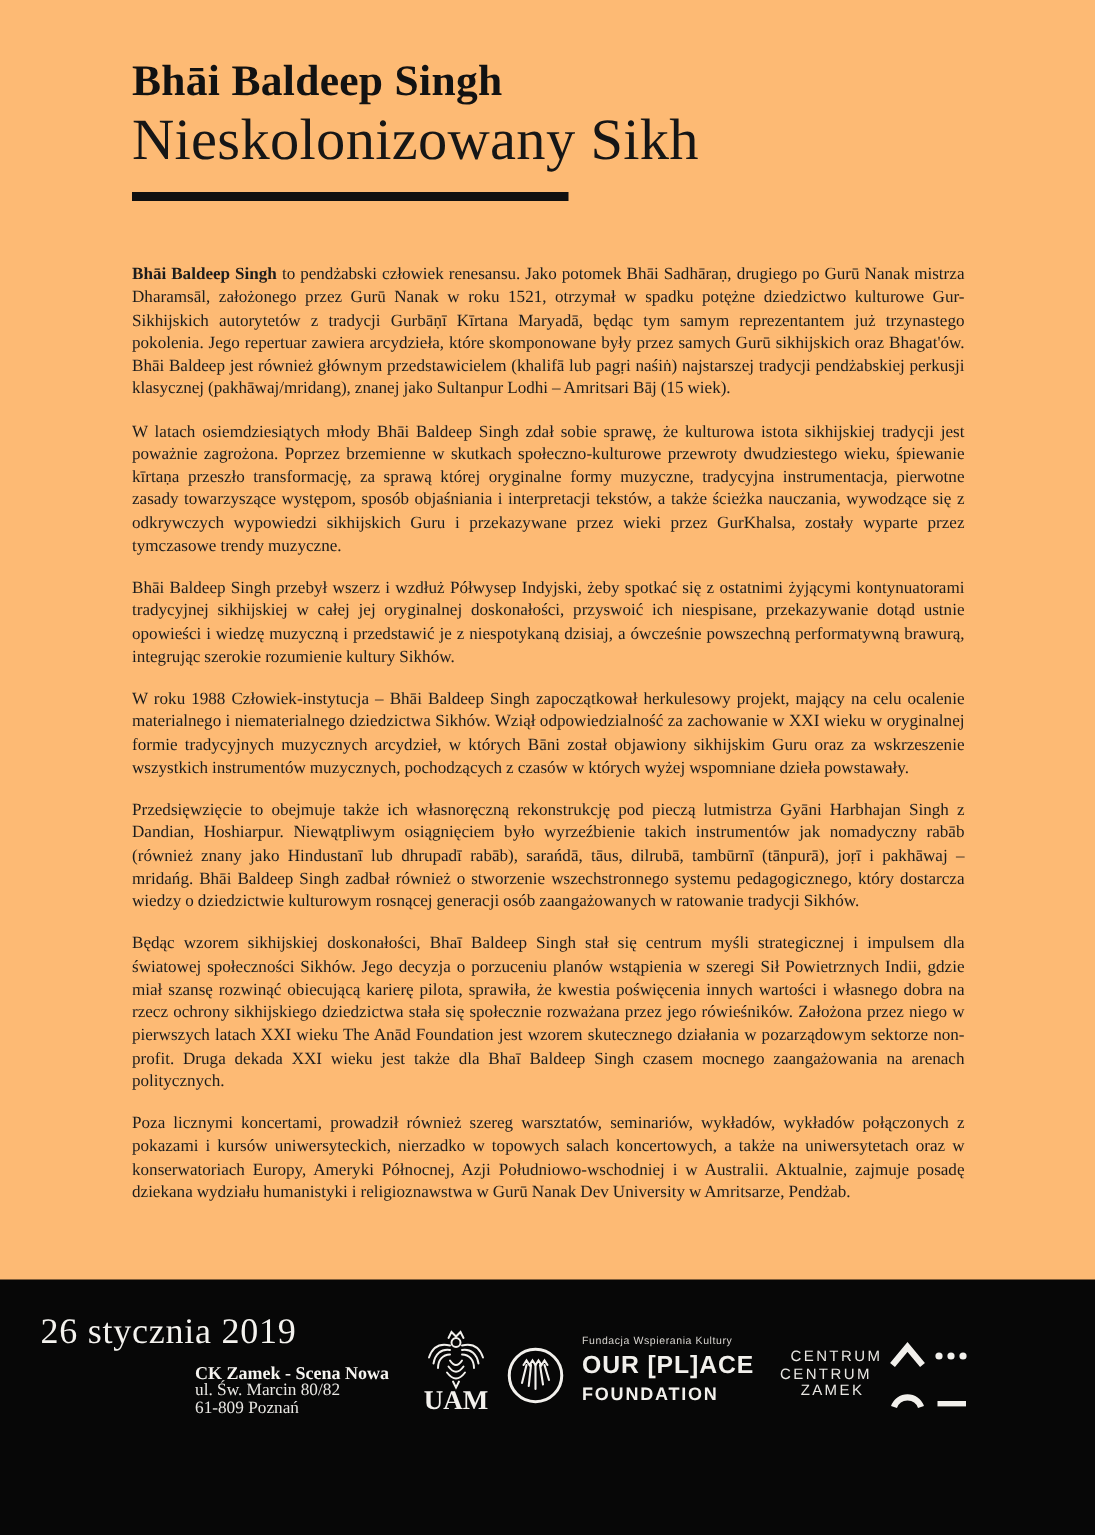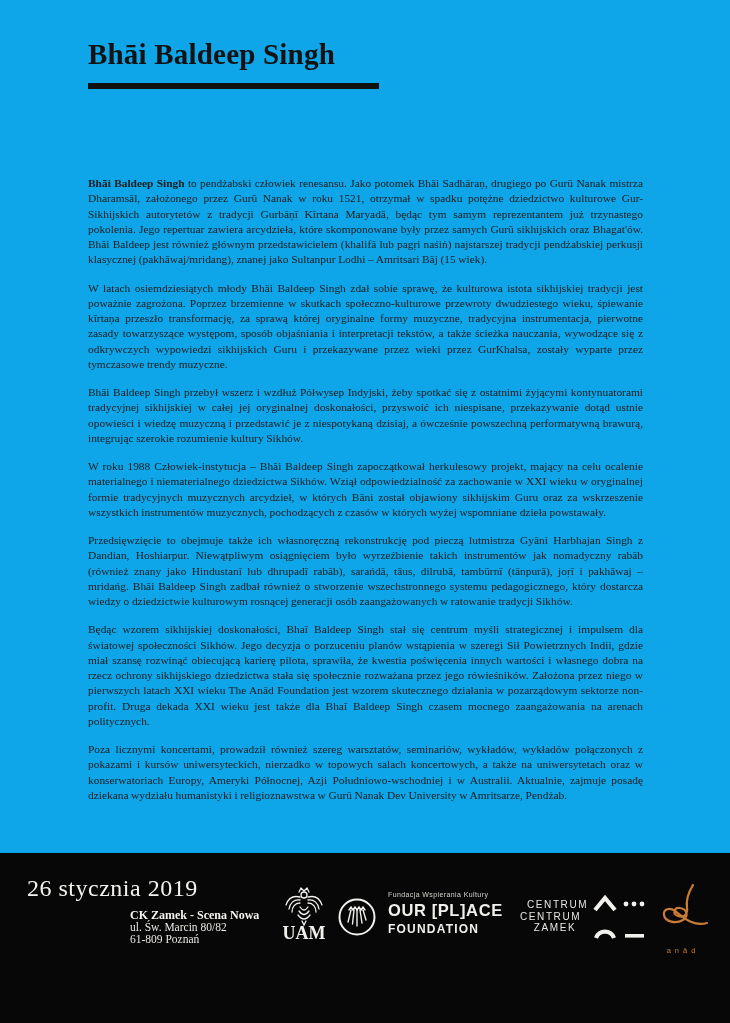--- a/index.html
+++ b/index.html
@@ -1,21 +1,21 @@
 <!DOCTYPE html>
 <html style="--anad-orange: #c97b35; --footer-bg: #070707; --body-text: #1c1c1c;"><head>
 <meta charset="utf-8">
 <style>
   html,body{margin:0;padding:0;}
   body{
     width:730px;height:1023px;background:#ffffff;
     font-family:"Liberation Serif", serif;
     -webkit-font-smoothing:antialiased;
   }
-  .page{position:relative;width:730px;height:1023px;background:#0ea5e9;overflow:hidden;}
+  .page{position:relative;width:730px;height:1023px;background:#fdba74;overflow:hidden;}
 
   
   .header{position:absolute;left:88px;top:38px;}
   .title-bold{font-size:29px;font-weight:bold;color:#121212;line-height:1.12;letter-spacing:.2px;}
   .title-light{font-size:39px;font-weight:normal;color:#161616;line-height:1.05;margin-top:4px;letter-spacing:.2px;}
   .title-bar{width:291px;height:6px;background:#101010;margin-top:13px;}
 
   
   .article{
     position:absolute;left:88px;top:176px;width:555px;
@@ -50,20 +50,21 @@
   .anad-label{margin-top:1px;text-align:center;font-size:7.5px;letter-spacing:4px;
               font-family:"Liberation Sans", sans-serif;color:var(--anad-orange,#c97b35);}
 </style>
 </head>
 <body>
 
 <div class="page">
 
   <div class="header">
     <div class="title-bold">Bhāi Baldeep Singh</div>
+    <div class="title-light">Nieskolonizowany Sikh</div>
     <div class="title-bar"></div>
   </div>
 
   <div class="article">
     <p><strong>Bhāi Baldeep Singh</strong> <span>to pendżabski człowiek renesansu. Jako potomek Bhāi Sadhāraṇ, drugiego po Gurū Nanak mistrza Dharamsāl, założonego przez Gurū Nanak w roku 1521, otrzymał w spadku potężne dziedzictwo kulturowe Gur-Sikhijskich autorytetów z tradycji Gurbāṇī Kīrtana Maryadā, będąc tym samym reprezentantem już trzynastego pokolenia. Jego repertuar zawiera arcydzieła, które skomponowane były przez samych Gurū sikhijskich oraz Bhagat'ów. Bhāi Baldeep jest również głównym przedstawicielem (khalifā lub pagṛi naśiṅ) najstarszej tradycji pendżabskiej perkusji klasycznej (pakhāwaj/mridang), znanej jako Sultanpur Lodhi – Amritsari Bāj (15 wiek).</span></p>
     <p>W latach osiemdziesiątych młody Bhāi Baldeep Singh zdał sobie sprawę, że kulturowa istota sikhijskiej tradycji jest poważnie zagrożona. Poprzez brzemienne w skutkach społeczno-kulturowe przewroty dwudziestego wieku, śpiewanie kīrtaṇa przeszło transformację, za sprawą której oryginalne formy muzyczne, tradycyjna instrumentacja, pierwotne zasady towarzyszące występom, sposób objaśniania i interpretacji tekstów, a także ścieżka nauczania, wywodzące się z odkrywczych wypowiedzi sikhijskich Guru i przekazywane przez wieki przez GurKhalsa, zostały wyparte przez tymczasowe trendy muzyczne.</p>
     <p>Bhāi Baldeep Singh przebył wszerz i wzdłuż Półwysep Indyjski, żeby spotkać się z ostatnimi żyjącymi kontynuatorami tradycyjnej sikhijskiej w całej jej oryginalnej doskonałości, przyswoić ich niespisane, przekazywanie dotąd ustnie opowieści i wiedzę muzyczną i przedstawić je z niespotykaną dzisiaj, a ówcześnie powszechną performatywną brawurą, integrując szerokie rozumienie kultury Sikhów.</p>
     <p>W roku 1988 Człowiek-instytucja – Bhāi Baldeep Singh zapoczątkował herkulesowy projekt, mający na celu ocalenie materialnego i niematerialnego dziedzictwa Sikhów. Wziął odpowiedzialność za zachowanie w XXI wieku w oryginalnej formie tradycyjnych muzycznych arcydzieł, w których Bāni został objawiony sikhijskim Guru oraz za wskrzeszenie wszystkich instrumentów muzycznych, pochodzących z czasów w których wyżej wspomniane dzieła powstawały.</p>
     <p>Przedsięwzięcie to obejmuje także ich własnoręczną rekonstrukcję pod pieczą lutmistrza Gyāni Harbhajan Singh z Dandian, Hoshiarpur. Niewątpliwym osiągnięciem było wyrzeźbienie takich instrumentów jak nomadyczny rabāb (również znany jako Hindustanī lub dhrupadī rabāb), sarańdā, tāus, dilrubā, tambūrnī (tānpurā), joṛī i pakhāwaj – mridańg. Bhāi Baldeep Singh zadbał również o stworzenie wszechstronnego systemu pedagogicznego, który dostarcza wiedzy o dziedzictwie kulturowym rosnącej generacji osób zaangażowanych w ratowanie tradycji Sikhów.</p>
     <p>Będąc wzorem sikhijskiej doskonałości, Bhaī Baldeep Singh stał się centrum myśli strategicznej i impulsem dla światowej społeczności Sikhów. Jego decyzja o porzuceniu planów wstąpienia w szeregi Sił Powietrznych Indii, gdzie miał szansę rozwinąć obiecującą karierę pilota, sprawiła, że kwestia poświęcenia innych wartości i własnego dobra na rzecz ochrony sikhijskiego dziedzictwa stała się społecznie rozważana przez jego rówieśników. Założona przez niego w pierwszych latach XXI wieku The Anād Foundation jest wzorem skutecznego działania w pozarządowym sektorze non-profit. Druga dekada XXI wieku jest także dla Bhaī Baldeep Singh czasem mocnego zaangażowania na arenach politycznych.</p>
@@ -136,21 +137,15 @@
         <g fill="#f2f0ec">
           <circle cx="34" cy="11" r="2.4"></circle>
           <circle cx="42" cy="11" r="2.4"></circle>
           <circle cx="50" cy="11" r="2.4"></circle>
         </g>
         <path d="M4 45 A 9.5 9.5 0 0 1 22 45" stroke="#f2f0ec" stroke-width="4.2" fill="none"></path>
         <rect x="33" y="41" width="19" height="3.6" fill="#f2f0ec"></rect>
       </svg>
     </div>
 
-    <div class="anad">
-      <svg viewBox="0 0 56 58" width="56" height="58">
-        <path d="M38 2 C33 10 31 18 32 25 C33 31 29 35 23 33 C17 31 19 24 25 25 C32 26 34 33 28 37 C21 41 10 39 9 32 C8 26 15 24 20 28 C28 34 38 44 52 40" stroke="currentColor" stroke-width="2.2" fill="none" stroke-linecap="round"></path>
-      </svg>
-      <div class="anad-label">anād</div>
-    </div>
 
   </div>
 </div>
 
 </body></html>

